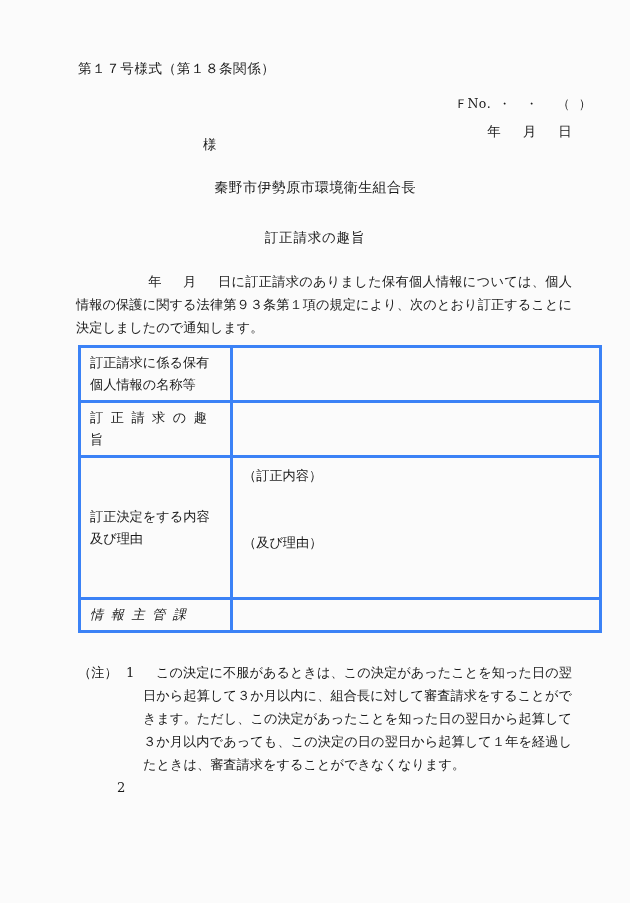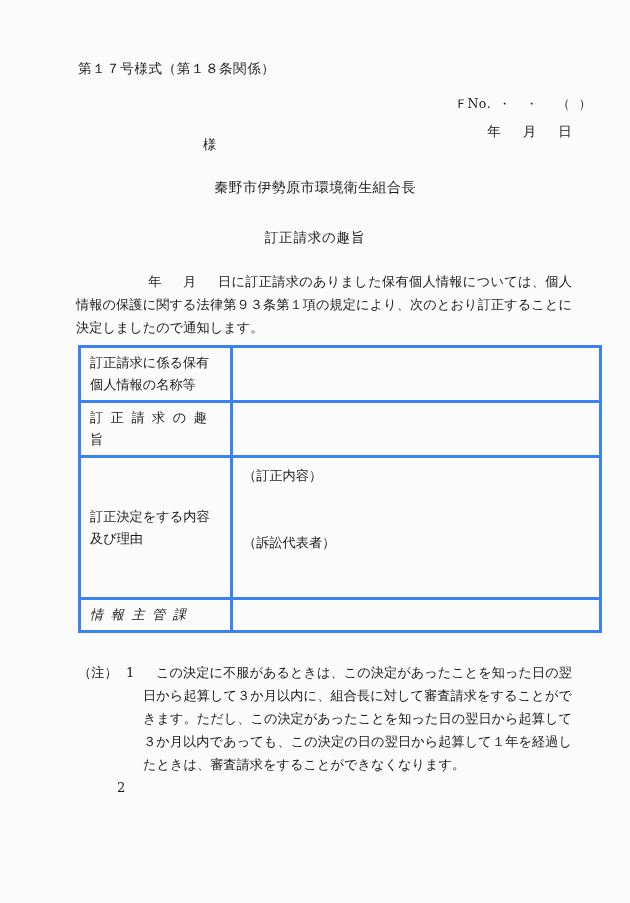--- a/index.html
+++ b/index.html
@@ -197,21 +197,21 @@
         <td class="value jp"></td>
       </tr>
       <tr class="row-c">
         <td class="label jp">
           <span class="lbl-line">訂正決定をする内容</span>
           <span class="lbl-line">及び理由</span>
         </td>
         <td class="value jp">
           <div class="val-stack">
             <span class="l1">（訂正内容）</span>
-            <span class="l2">（訴訟代表者）</span>
+            <span class="l2">（及び理由）</span>
           </div>
         </td>
       </tr>
       <tr class="row-d">
         <td class="label jp">
           <span class="spaced">情報主管課</span>
         </td>
         <td class="value jp"></td>
       </tr>
     </tbody>

